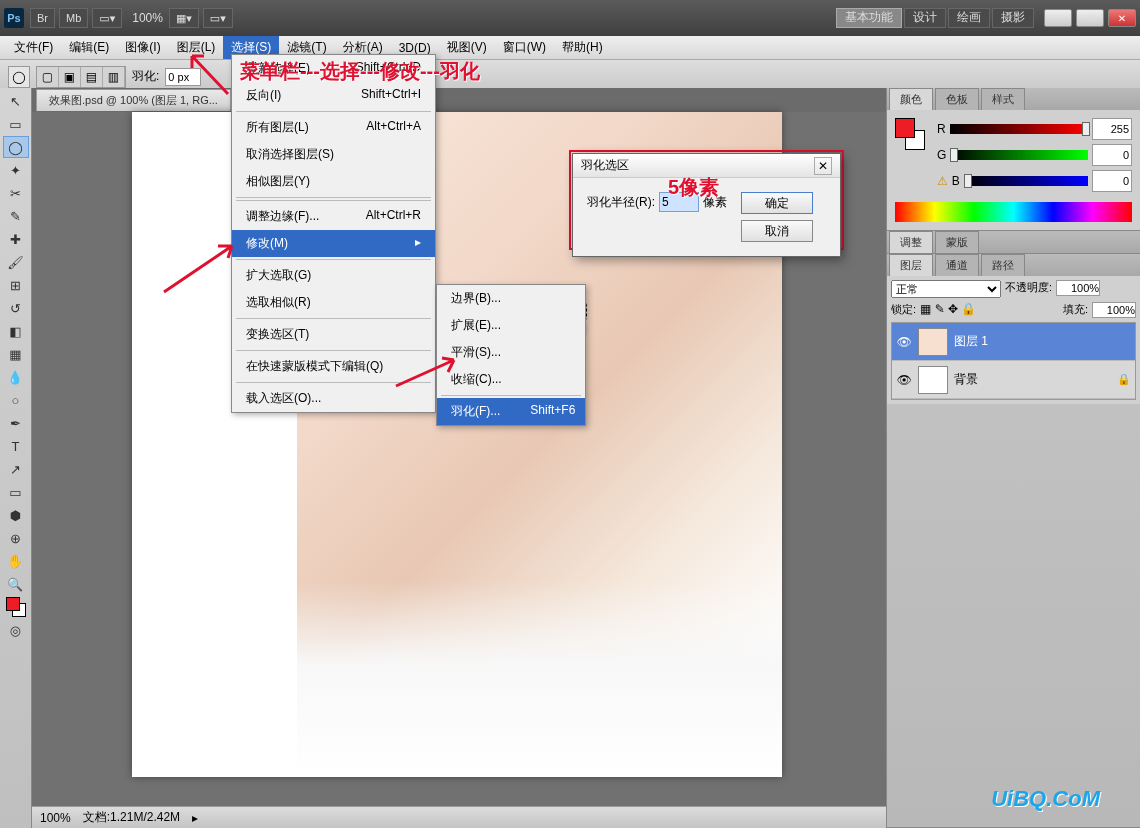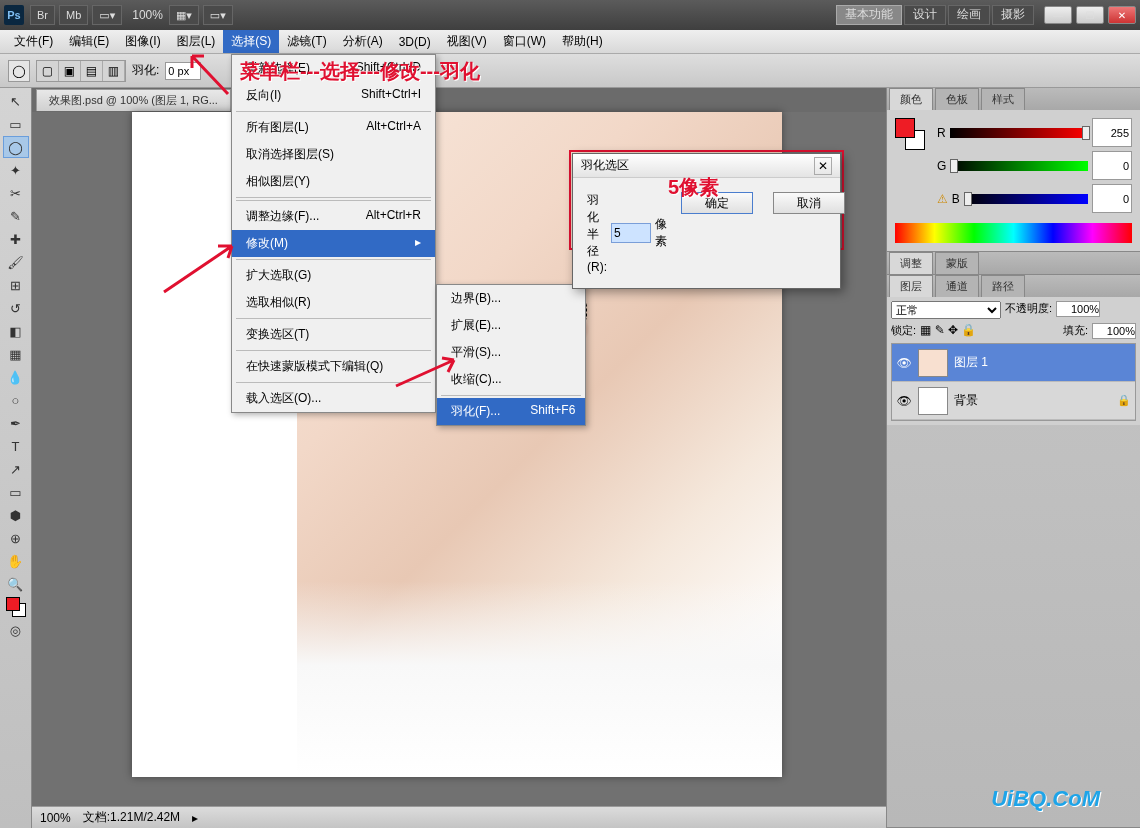--- a/index.html
+++ b/index.html
@@ -1,17 +1,17 @@
 <!DOCTYPE html>
 <html><head>
 <meta charset="utf-8">
 <style>
 *{margin:0;padding:0;box-sizing:border-box;font-family:"Microsoft YaHei",Tahoma,sans-serif;font-size:12px}
 body{background:#fff;width:1140px;height:828px;position:relative;overflow:hidden}
-.titlebar{height:30px;background:linear-gradient(#5b5b5b,#3f3f3f);display:flex;align-items:center;padding:0 4px;color:#ddd}
+.titlebar{height:36px;background:linear-gradient(#5b5b5b,#3f3f3f);display:flex;align-items:center;padding:0 4px;color:#ddd}
 .titlebar .ps-icon{width:20px;height:20px;background:#0a2740;color:#7fbff4;display:flex;align-items:center;justify-content:center;font-weight:bold;font-size:11px;border-radius:2px;margin-right:6px}
 .titlebar .tb-btn{border:1px solid #666;background:#4a4a4a;height:20px;padding:0 6px;margin-right:4px;display:flex;align-items:center;color:#ddd;font-size:11px}
 .titlebar .zoom{margin:0 6px}
 .titlebar .spacer{flex:1}
 .titlebar .ws-btn{border:1px solid #666;background:#4a4a4a;height:20px;padding:0 8px;margin-right:2px;color:#ddd}
 .titlebar .ws-btn.active{background:#888;border-color:#aaa}
 .winbtns{display:flex;gap:4px;margin-left:8px}
 .winbtn{width:28px;height:18px;border:1px solid #888;background:linear-gradient(#eee,#ccc);border-radius:2px;display:flex;align-items:center;justify-content:center;font-size:10px}
 .winbtn.close{background:linear-gradient(#e77,#c33);color:#fff}
 .menubar{height:24px;background:linear-gradient(#efefef,#d8d8d8);display:flex;align-items:center;padding:0 6px;border-bottom:1px solid #aaa}
@@ -46,21 +46,21 @@
 .color-panel .body{padding:8px;background:#d0d0d0}
 .color-row{display:flex;align-items:center;gap:4px;margin-bottom:4px}
 .color-sw{width:30px;height:32px;position:relative;margin-right:6px}
 .color-sw .fg{width:20px;height:20px;background:#ee1c25;border:1px solid #000;position:absolute;top:0;left:0}
 .color-sw .bg{width:20px;height:20px;background:#fff;border:1px solid #000;position:absolute;bottom:0;right:0}
 .slider{flex:1;height:10px;position:relative}
 .slider.r{background:linear-gradient(to right,#000,#f00)}
 .slider.g{background:linear-gradient(to right,#000,#0f0)}
 .slider.b{background:linear-gradient(to right,#000,#00f)}
 .slider .thumb{position:absolute;top:-2px;width:8px;height:14px;background:#eee;border:1px solid #666}
-.color-panel input{width:40px;height:29px;border:1px solid #999;background:#fff;font-size:11px;text-align:right;padding-right:2px}
+.color-panel input{width:40px;height:22px;border:1px solid #999;background:#fff;font-size:11px;text-align:right;padding-right:2px}
 .spectrum{height:20px;margin-top:6px;background:linear-gradient(to right,red,yellow,lime,cyan,blue,magenta,red)}
 .layers-panel .body{background:#d0d0d0;padding:4px}
 .layer-ctrl{display:flex;gap:4px;margin-bottom:4px}
 .layer-ctrl select{flex:0 0 110px;height:18px;font-size:11px}
 .layer-ctrl .lbl{font-size:11px}
 .layer-ctrl input{width:44px;height:16px;font-size:11px;border:1px solid #999;text-align:right}
 .layer-list{background:#d8d8d8;border:1px solid #999}
 .layer-row{height:38px;display:flex;align-items:center;border-bottom:1px solid #bbb;gap:6px;padding:0 4px}
 .layer-row.sel{background:#5a85d6;color:#fff}
 .layer-row .eye{width:16px;height:16px;display:flex;align-items:center;justify-content:center}
@@ -70,21 +70,21 @@
 .dropdown{position:absolute;background:#f0f0f0;border:1px solid #888;box-shadow:2px 2px 6px rgba(0,0,0,.3);z-index:100}
 .dropdown .ditem{padding:5px 14px;display:flex;justify-content:space-between;gap:30px;font-size:12px;white-space:nowrap}
 .dropdown .ditem:hover,.dropdown .ditem.hov{background:#316ac5;color:#fff}
 .dropdown .dsep{height:1px;background:#bbb;margin:2px 4px}
 .dropdown .arrow::after{content:"▸";margin-left:20px}
 .dialog{position:absolute;background:#f0f0f0;border:1px solid #666;box-shadow:3px 3px 10px rgba(0,0,0,.4);z-index:200}
 .dialog .dtitle{height:24px;background:linear-gradient(#fff,#e4e4e4);display:flex;align-items:center;padding:0 8px;font-size:12px;border-bottom:1px solid #ccc}
 .dialog .dtitle .x{margin-left:auto;width:18px;height:18px;display:flex;align-items:center;justify-content:center;border:1px solid #aaa}
 .dialog .dbody{padding:14px;display:flex;gap:14px;align-items:flex-start}
 .dialog input{width:40px;height:20px;border:1px solid #7a9ed8;background:#fff;padding:0 2px;font-size:12px}
-.dialog .btncol{display:flex;gap:20px}
+.dialog .btncol{display:flex;flex-direction:column;gap:6px}
 .dialog button{width:72px;height:22px;border:1px solid #888;background:linear-gradient(#fafafa,#e0e0e0);font-size:12px}
 .dialog button.def{border:1px solid #4a7dce}
 .anno{position:absolute;color:#e01030;font-size:20px;font-weight:bold;z-index:300;text-shadow:1px 1px 0 #fff}
 .red-arrow{position:absolute;z-index:290}
 .red-box{position:absolute;border:2px solid #e01030;z-index:195}
 .watermark{position:absolute;right:40px;bottom:16px;color:#1ea4e8;font-size:22px;font-weight:bold;font-style:italic;z-index:50;text-shadow:1px 1px 0 #fff}
 </style>
 </head>
 <body>
 

